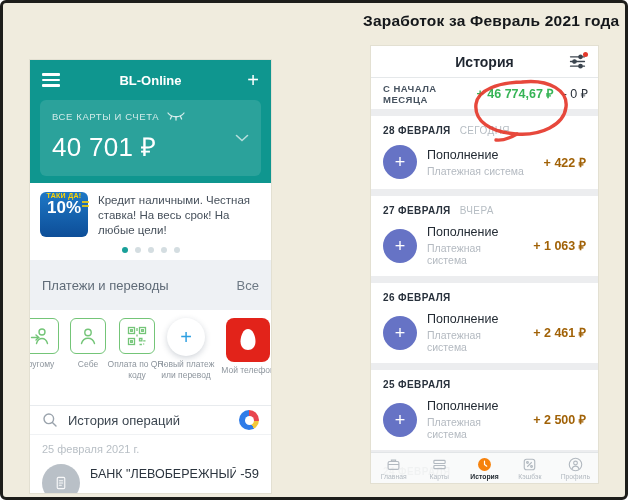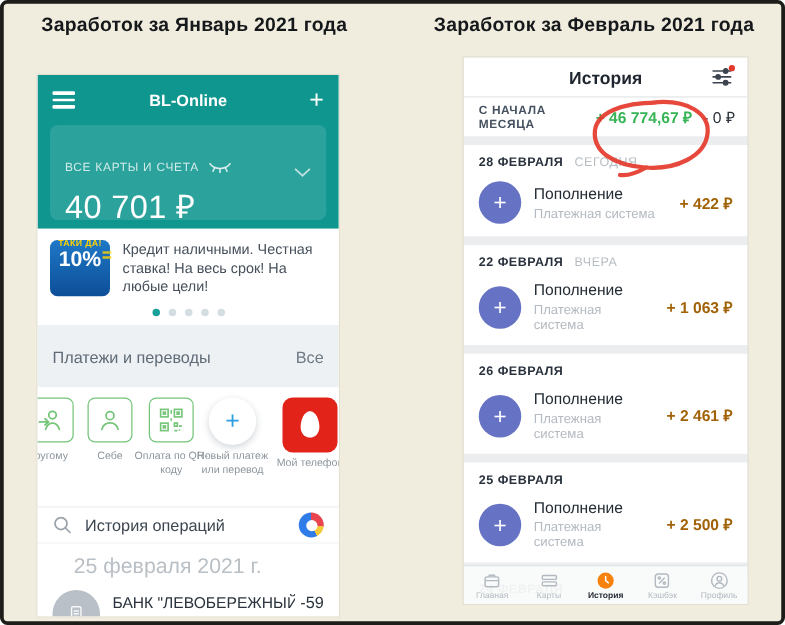--- a/index.html
+++ b/index.html
@@ -9,37 +9,37 @@
   .canvas {
     position:relative; width:628px; height:500px;
     background:#f0ecde; border:3px solid #1d1d1a; border-radius:6px;
     overflow:hidden;
   }
   .caption {
     position:absolute; top:9px; font-size:15.5px; font-weight:700;
     color:#15181b; letter-spacing:.2px;
   }
   .caption.cap-left { left:30px; }
-  .caption.cap-right { left:344px; }
+  .caption.cap-right { left:360px; }
 
   .phone { position:absolute; overflow:hidden; background:#fff;
     box-shadow:0 0 0 1px rgba(0,0,0,.05); }
   .phone-left { left:27px; top:57px; width:241px; height:433px; }
   .phone-right { left:368px; top:43px; width:227px; height:437px; background:#ecedef; }
 
   
   .teal-header { height:123px; background:#0f968f; padding-top:7px; }
   .nav { height:26px; display:flex; align-items:center; padding:0 12px; }
   .hamburger { width:20px; display:flex; flex-direction:column; gap:3px; cursor:pointer; }
   .hamburger i { display:block; height:2.4px; width:18px; background:#fff; border-radius:1px; }
   .nav-title { flex:1; text-align:center; color:#fff; font-size:13px; font-weight:700; }
   .nav-plus { width:20px; text-align:right; color:#fff; font-size:20px; font-weight:300; line-height:20px; cursor:pointer; }
 
   .balance-card { margin:7px 10px 0; height:76px; background:#2ba29b; border-radius:6px;
-    padding:29px 12px; position:relative; }
+    padding:11px 12px; position:relative; }
   .bc-label-row { display:flex; align-items:center; gap:8px; }
   .bc-label { color:rgba(255,255,255,.78); font-size:9.5px; letter-spacing:.6px; }
   .bc-amount { color:#fff; font-size:26px; font-weight:400; margin-top:6px; letter-spacing:.3px; }
   .bc-chevron { position:absolute; right:12px; top:50%; transform:translateY(-50%); }
 
   .promo { height:77px; background:#fff; position:relative; padding:10px 10px 0 68px; }
   .promo-badge { position:absolute; left:10px; top:9px; width:48px; height:45px;
     border-radius:6px; background:linear-gradient(#1e78c6,#0d4e98);
     display:flex; flex-direction:column; align-items:center; justify-content:flex-start; }
   .badge-top { font-size:7px; font-weight:700; color:#ffd400; letter-spacing:.3px; }
@@ -71,21 +71,21 @@
   .pitem-5 .plabel, .pitem-4 .plabel { margin-top:3px; }
 
   .search-row { height:30px; border-top:1px solid #e8ebee; border-bottom:1px solid #f0f2f4;
     display:flex; align-items:center; padding:12px 12px; gap:10px; background:#fff; cursor:text; }
   .search-label { flex:1; font-size:13px; color:#3c4650; }
   .donut { width:20px; height:20px; border-radius:50%;
     background:conic-gradient(#e8454e 0 27%, #f3c83b 27% 42%, #2f7ce8 42% 100%);
     display:flex; align-items:center; justify-content:center; }
   .donut::after { content:""; width:9px; height:9px; border-radius:50%; background:#fff; }
 
-  .hist-date { padding:8px 29px 3px; font-size:17px; color:#b8bfc5; background:#fff; }
+  .hist-date { padding:8px 12px 3px; font-size:11px; color:#b8bfc5; background:#fff; }
   .txn { display:flex; gap:10px; padding:6px 12px; align-items:flex-start; background:#fff; cursor:pointer; }
   .txn-av { width:38px; height:38px; border-radius:50%; background:#b9c0c7; flex:none;
     display:flex; align-items:center; justify-content:center; }
   .txn-main { flex:1; min-width:0; padding-top:2px; }
   .txn-trow { display:flex; align-items:baseline; }
   .txn-title { flex:1; min-width:0; font-size:12.5px; color:#2b343e; white-space:nowrap; overflow:hidden; }
   .txn-amt { font-size:13px; color:#2b343e; margin-left:4px; flex:none; }
   .txn-sub { font-size:11.5px; color:#c2c8cd; margin-top:10px; }
 
   
@@ -119,21 +119,20 @@
   .tab-label { font-size:6.8px; color:#b2b9c0; }
   .tab.active .tab-label { color:#242b33; font-weight:700; }
 
   .red-annotation { position:absolute; left:0; top:0; width:227px; height:437px; pointer-events:none; }
 </style>
 </head>
 <body>
 
 <div class="canvas">
 
-  <div class="caption cap-left">Заработок за Январь 2021 года</div>
   <div class="caption cap-right">Заработок за Февраль 2021 года</div>
 
   <div class="phone phone-left">
 
     <div class="teal-header">
       <div class="nav">
         <div class="hamburger">
             <i></i>
             <i></i>
             <i></i>
@@ -285,21 +284,21 @@
           <div class="rc-main">
             <div class="rc-title">Пополнение</div>
             <div class="rc-sub">Платежная система</div>
           </div>
           <div class="rc-amt">+ 422 ₽</div>
         </div>
       </div>
 
       <div class="r-card">
         <div class="rc-daterow">
-          <span>22 ФЕВРАЛЯ</span><span class="rc-tag">ВЧЕРА</span>
+          <span>27 ФЕВРАЛЯ</span><span class="rc-tag">ВЧЕРА</span>
         </div>
         <div class="rc-row">
           <div class="rc-av">+</div>
           <div class="rc-main">
             <div class="rc-title">Пополнение</div>
             <div class="rc-sub">Платежная система</div>
           </div>
           <div class="rc-amt">+ 1 063 ₽</div>
         </div>
       </div>

